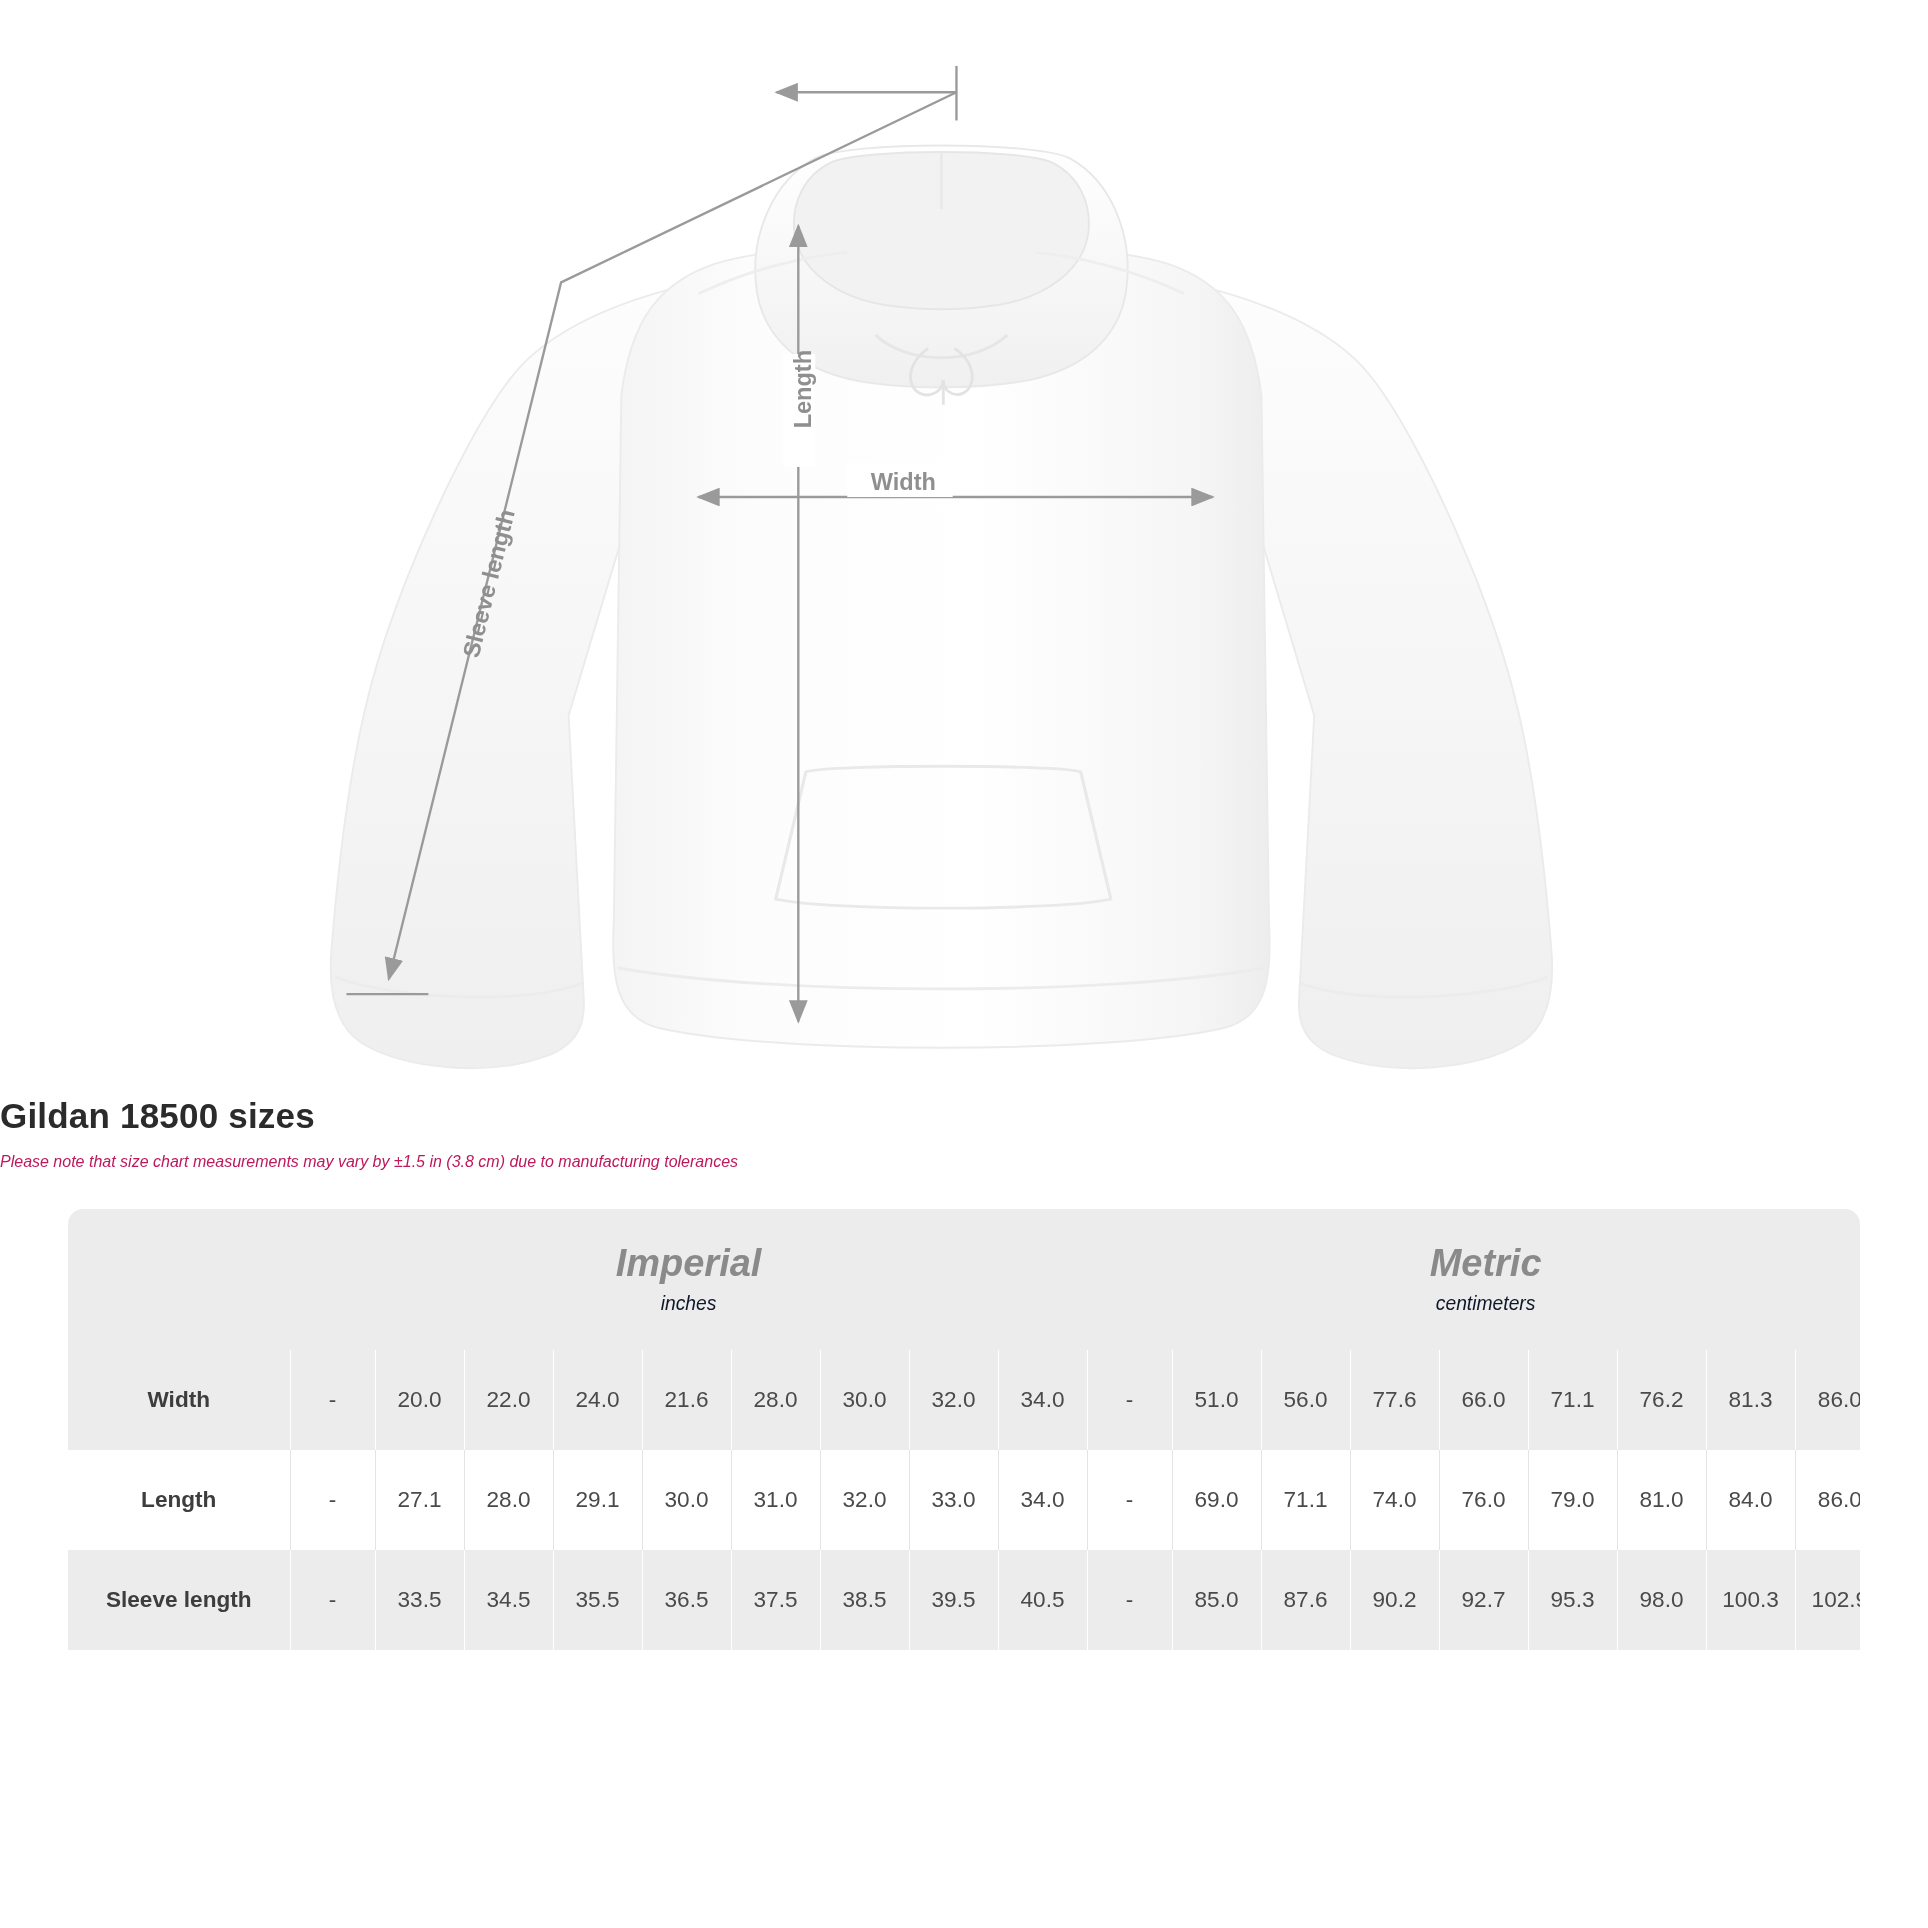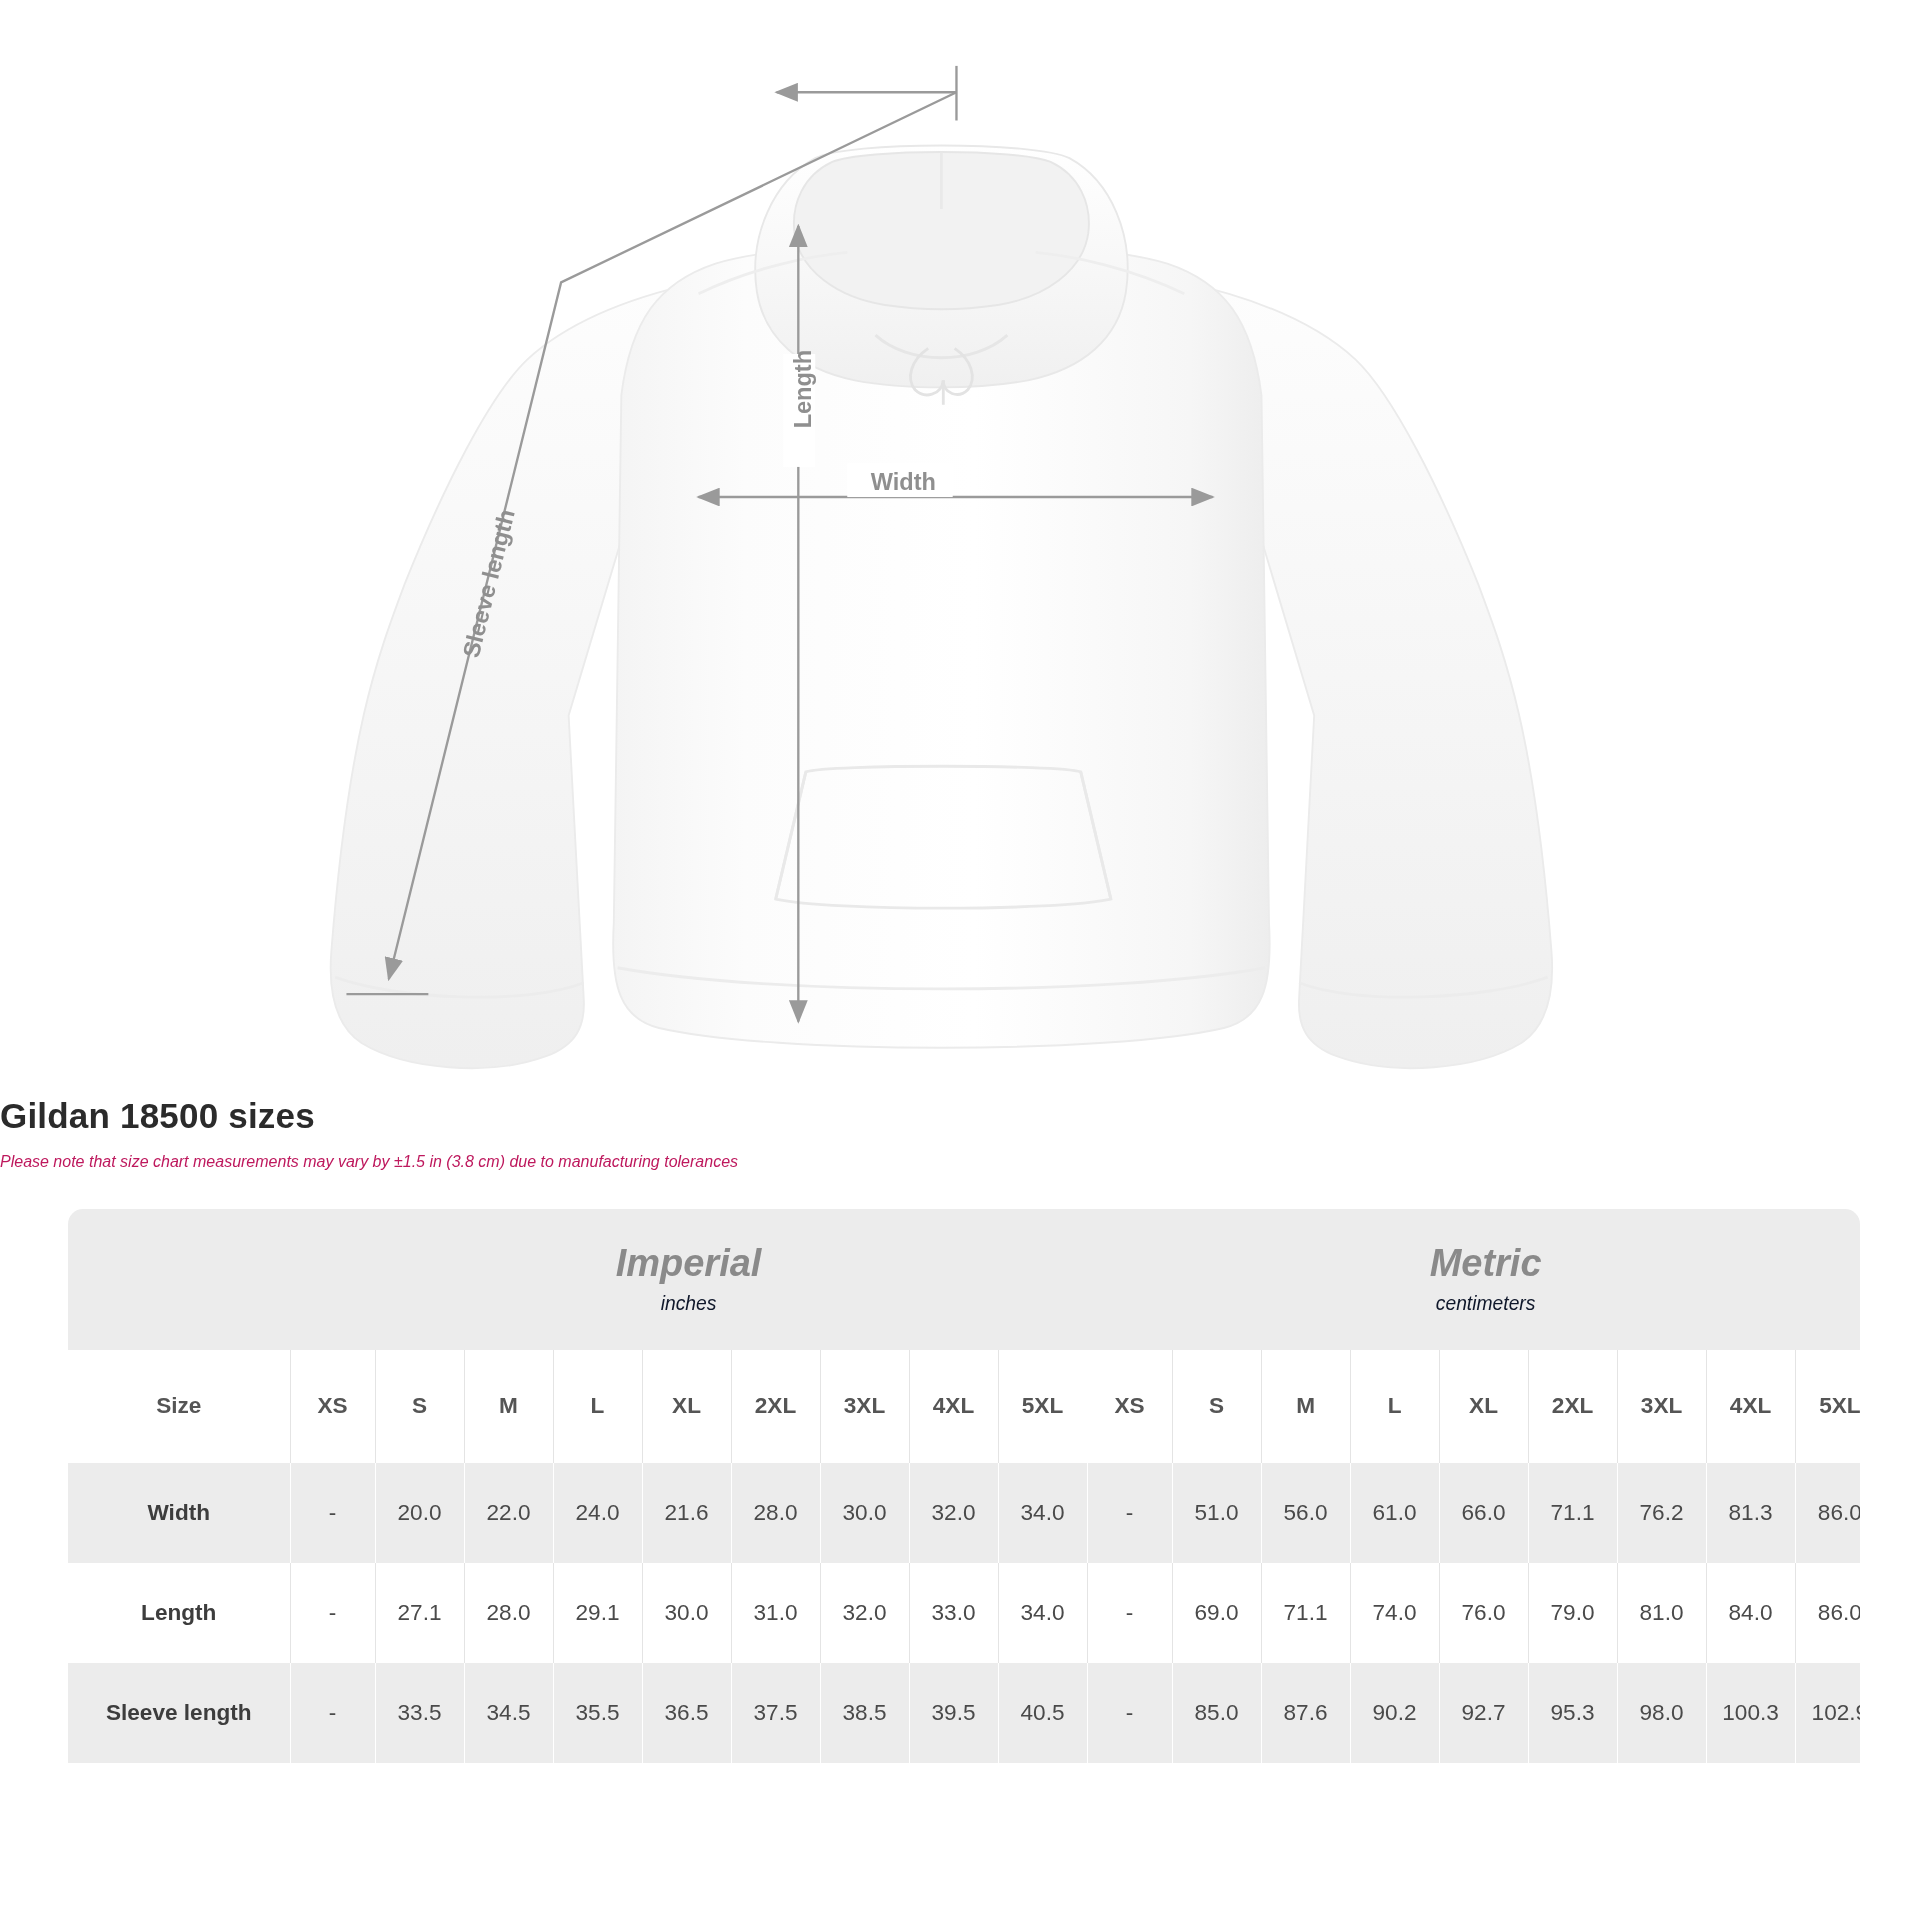--- a/index.html
+++ b/index.html
@@ -292,57 +292,36 @@
           <td colspan="9">
             <div class="unit-name">Imperial</div>
             <div class="unit-sub">inches</div>
           </td>
           <td colspan="9">
             <div class="unit-name">Metric</div>
             <div class="unit-sub">centimeters</div>
           </td>
         </tr>
 
-        <tr class="head-row">
-          <td class="rowlabel">Size</td>
-          <td class="cell">XS</td>
-          <td class="cell">S</td>
-          <td class="cell">M</td>
-          <td class="cell">L</td>
-          <td class="cell">XL</td>
-          <td class="cell">2XL</td>
-          <td class="cell">3XL</td>
-          <td class="cell">4XL</td>
-          <td class="cell">5XL</td>
-          <td class="gap">XS</td>
-          <td class="cell">S</td>
-          <td class="cell">M</td>
-          <td class="cell">L</td>
-          <td class="cell">XL</td>
-          <td class="cell">2XL</td>
-          <td class="cell">3XL</td>
-          <td class="cell">4XL</td>
-          <td class="cell">5XL</td>
-        </tr>
 
         <tr class="data-row row-shaded">
           <td class="rowlabel">Width</td>
           <td class="cell">-</td>
           <td class="cell">20.0</td>
           <td class="cell">22.0</td>
           <td class="cell">24.0</td>
           <td class="cell">21.6</td>
           <td class="cell">28.0</td>
           <td class="cell">30.0</td>
           <td class="cell">32.0</td>
           <td class="cell">34.0</td>
           <td class="gap">-</td>
           <td class="cell">51.0</td>
           <td class="cell">56.0</td>
-          <td class="cell">61.0</td>
+          <td class="cell">77.6</td>
           <td class="cell">66.0</td>
           <td class="cell">71.1</td>
           <td class="cell">76.2</td>
           <td class="cell">81.3</td>
           <td class="cell">86.0</td>
         </tr>
 
         <tr class="data-row row-plain">
           <td class="rowlabel">Length</td>
           <td class="cell">-</td>

